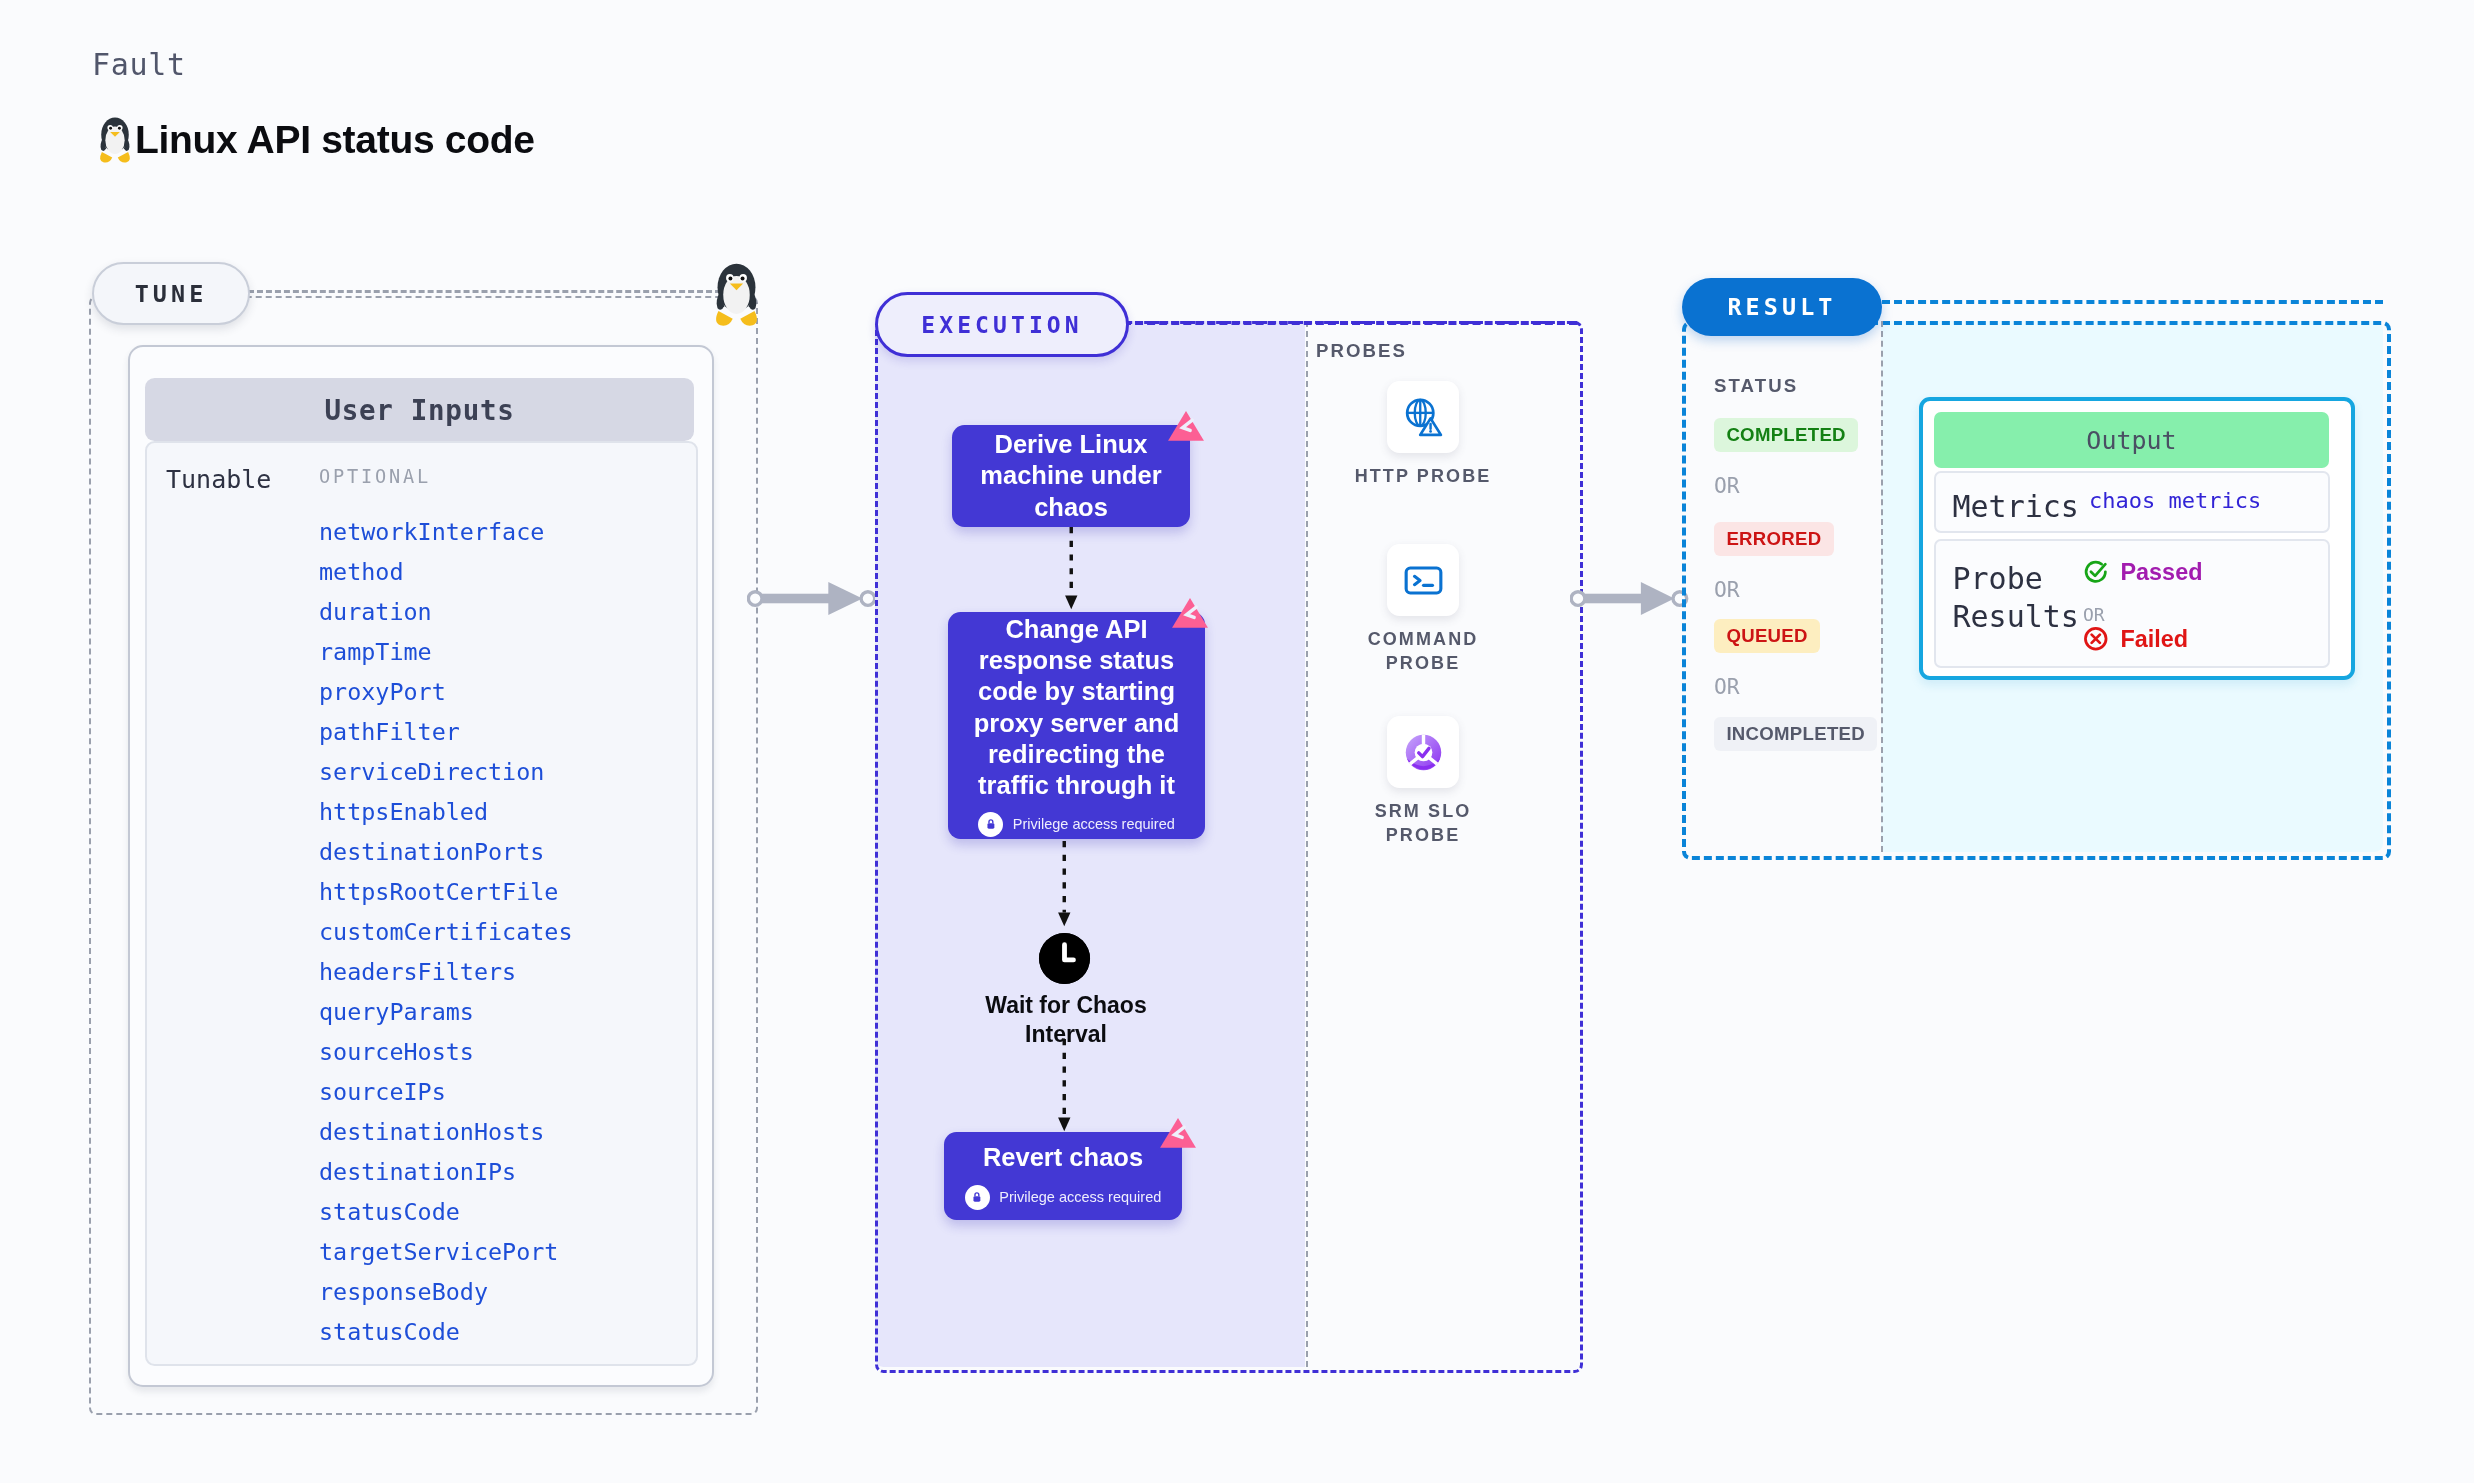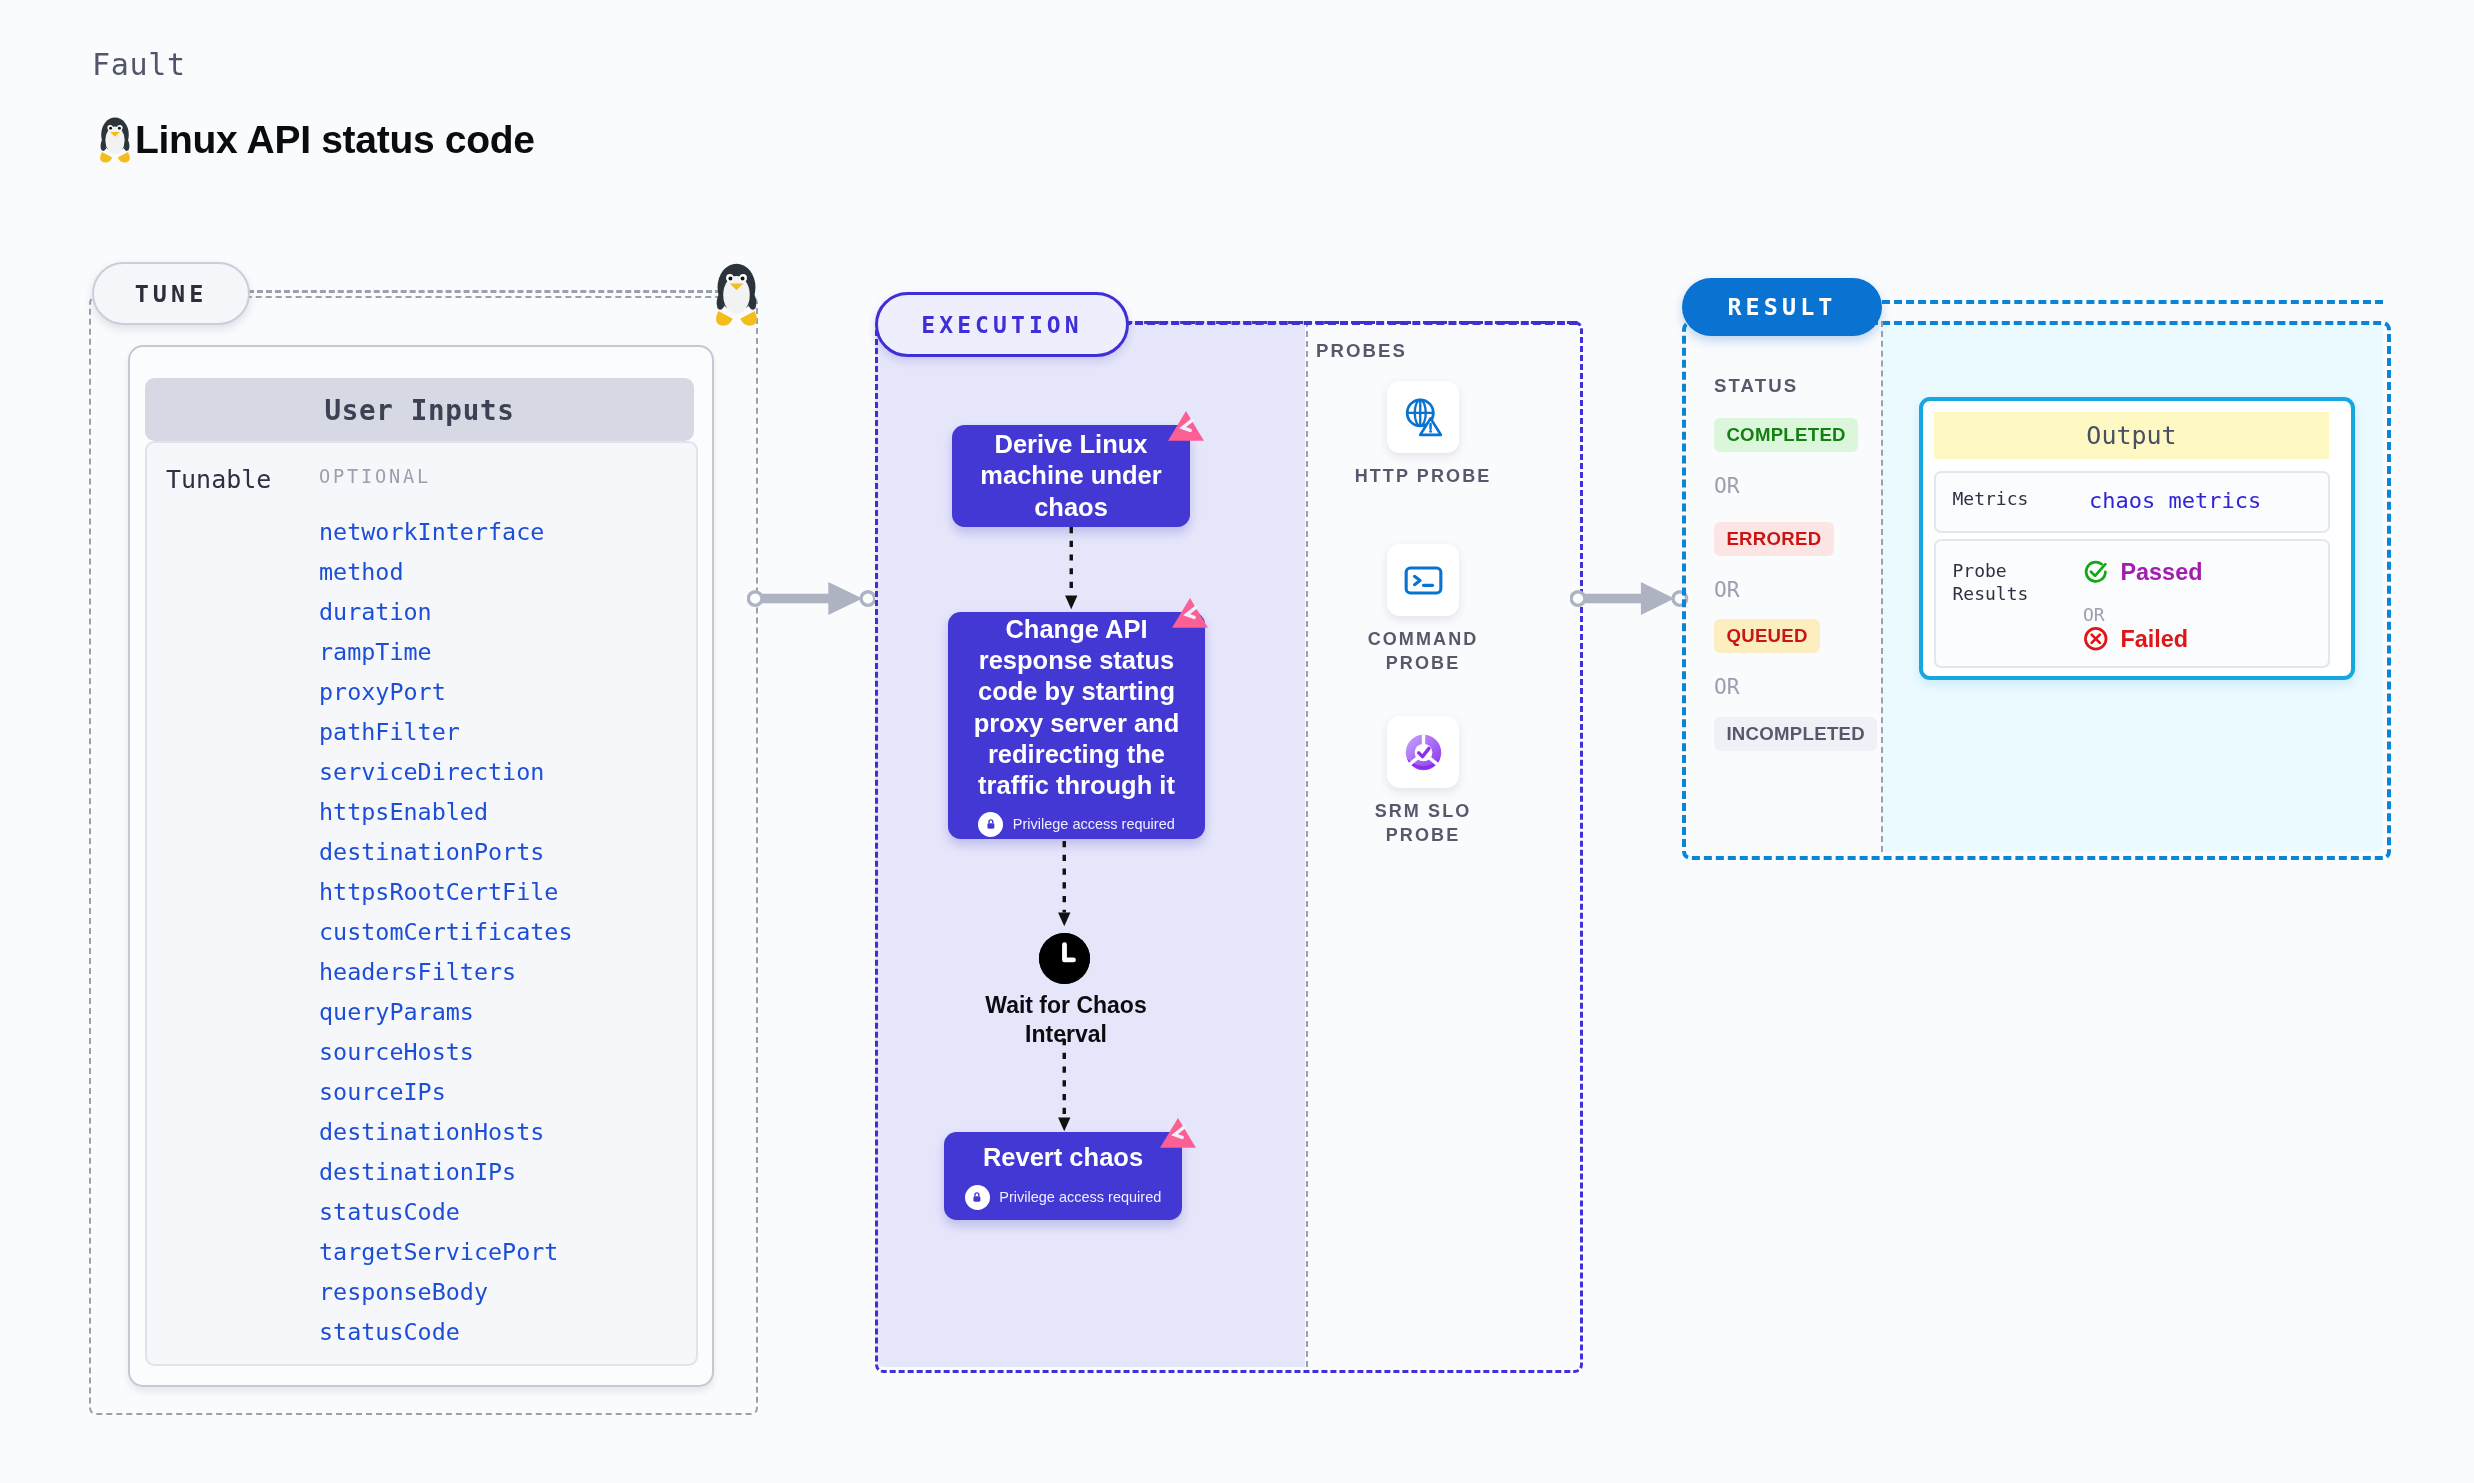--- a/index.html
+++ b/index.html
@@ -202,38 +202,38 @@
     position:absolute;left:1714px;font-size:21.3px;color:#9aa0ad;
     font-family:"DejaVu Sans Mono","Liberation Mono",monospace;
   }
 
   #output-card{
     position:absolute;left:1919px;top:397px;width:428px;height:275px;
     background:#fff;border:4.1px solid #16a6e0;border-radius:11px;
     box-shadow:0 4.1px 9.6px rgba(20,140,200,.12);
   }
   #output-header{
-    position:absolute;left:11px;top:11px;width:395px;height:47px;
-    background:#fef9c3;border-radius:1px;
+    position:absolute;left:11px;top:11px;width:395px;height:56px;
+    background:#86efac;border-radius:7px;
     display:flex;align-items:center;justify-content:center;
     font-family:"DejaVu Sans Mono","Liberation Mono",monospace;
     font-size:25px;color:#4a4f63;
   }
   #metrics-row{
     position:absolute;left:11px;top:70px;width:392px;height:58px;
     background:#fbfcfe;border:2.1px solid #e2e6ee;border-radius:6.9px;
   }
   #probe-row{
     position:absolute;left:11px;top:138px;width:392px;height:125px;
     background:#fbfcfe;border:2.1px solid #e2e6ee;border-radius:6.9px;
   }
   .out-key{
     position:absolute;left:16.5px;
     font-family:"DejaVu Sans Mono","Liberation Mono",monospace;
-    font-size:18px;color:#2d3142;line-height:1.25;
+    font-size:30px;color:#2d3142;line-height:1.25;
   }
   .out-val{
     position:absolute;left:153px;
     font-family:"DejaVu Sans Mono","Liberation Mono",monospace;
     font-size:22px;color:#3224d6;
   }
   .res-line{position:absolute;left:146px;display:flex;align-items:center;gap:11px;}
   .res-line .txt{font-size:23.4px;font-weight:bold;}
 </style>
 </head>

